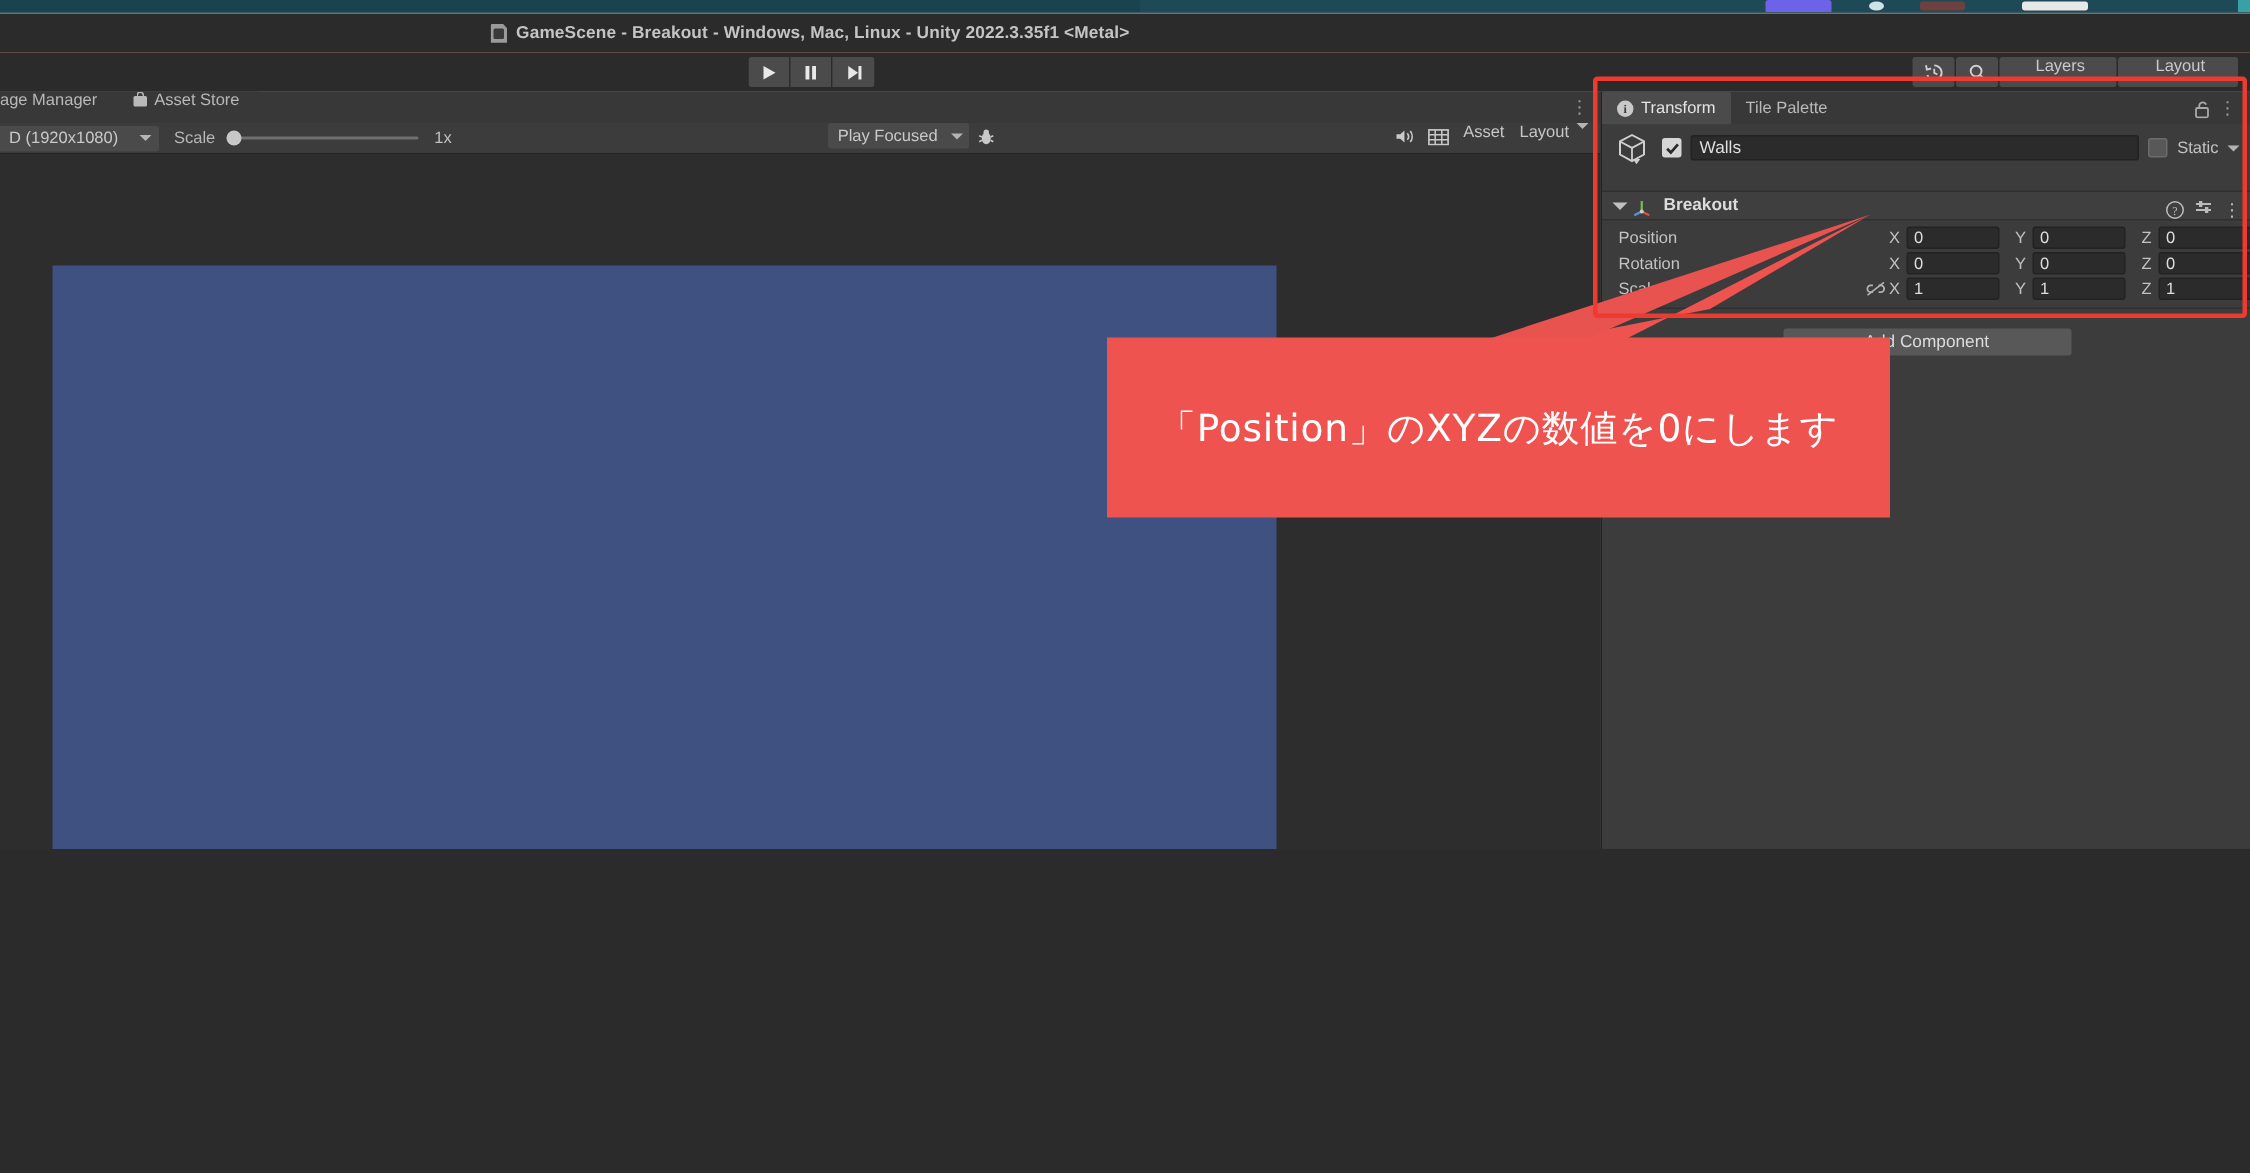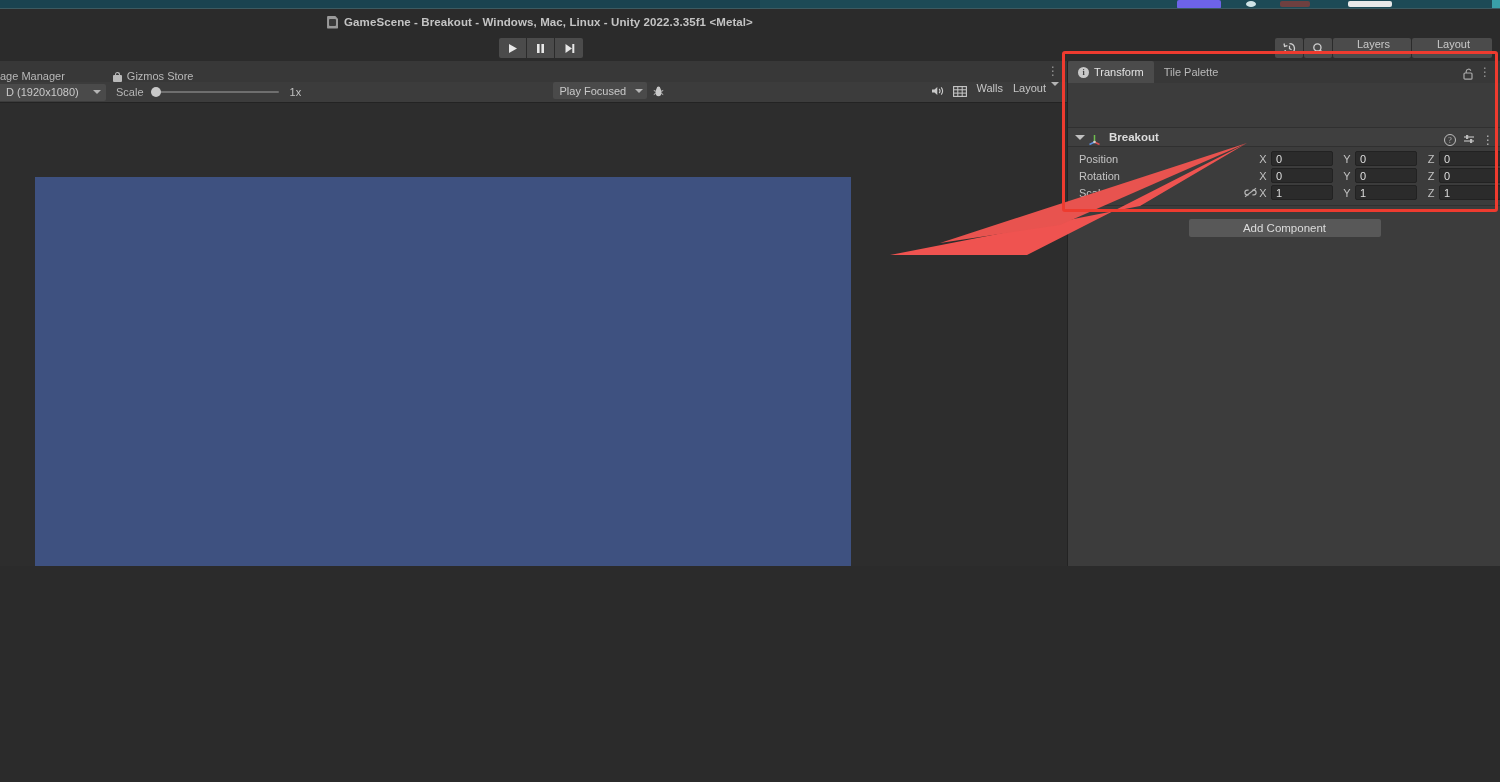--- a/index.html
+++ b/index.html
@@ -83,22 +83,22 @@
   .gameview-panel {
     position: absolute; left: 0; top: 52px; width: 1067px; height: 546px;
     background: #383838;
   }
   .panel-tabrow {
     position: absolute; left: 0; top: 0; width: 1067px; height: 21px;
     background: #383838;
     display: flex; align-items: center;
   }
   .panel-tab {
-    height: 21px; display: flex; align-items: flex-end; gap: 5px;
-    padding: 0 24px; color: #b8b8b8; font-size: 11px; cursor: pointer;
+    height: 21px; display: flex; align-items: flex-start; gap: 5px;
+    padding: 0 12px; color: #b8b8b8; font-size: 11px; cursor: pointer;
     background: #383838;
   }
   .panel-tab.clipped { padding-left: 0; }
   .store-icon { width: 9px; height: 10px; position: relative; }
   .store-icon .bag { position:absolute; left:0; bottom:0; width:9px; height:7px; background:#b9b9b9; border-radius:1px;}
   .store-icon .hdl { position:absolute; left:2px; top:0; width:5px; height:4px; border:1.3px solid #b9b9b9; border-bottom:none; border-radius:3px 3px 0 0;}
   .tabrow-kebab {
     position: absolute; right: 8px; top: 4px; color: #9a9a9a; font-size: 12px;
     letter-spacing: 0; line-height: 12px; cursor: pointer;
   }
@@ -326,21 +326,21 @@
     <div class="gameview-panel">
       <div class="panel-tabrow">
         <div class="panel-tab clipped">
           <span>age Manager</span>
         </div>
         <div class="panel-tab">
           <span class="store-icon">
               <span class="hdl"></span>
               <span class="bag"></span>
             </span>
-          <span>Gizmos Store</span>
+          <span>Asset Store</span>
         </div>
         <div class="tabrow-kebab">⋮</div>
       </div>
 
       <div class="gameview-toolbar">
         <div class="gv-res">
           <span>D (1920x1080)</span>
           <span class="caret"></span>
         </div>
         <span class="gv-label">Scale</span>
@@ -375,21 +375,21 @@
           </div>
           <div class="gv-iconbtn">
             <svg width="14" height="11" viewBox="0 0 14 11">
               <rect x="0.6" y="0.6" width="12.8" height="9.8" fill="none" stroke="#c9c9c9" stroke-width="1.1"></rect>
               <line x1="0.6" y1="3.8" x2="13.4" y2="3.8" stroke="#c9c9c9" stroke-width="1"></line>
               <line x1="0.6" y1="7.1" x2="13.4" y2="7.1" stroke="#c9c9c9" stroke-width="1"></line>
               <line x1="4.8" y1="0.6" x2="4.8" y2="10.4" stroke="#c9c9c9" stroke-width="1"></line>
               <line x1="9.2" y1="0.6" x2="9.2" y2="10.4" stroke="#c9c9c9" stroke-width="1"></line>
             </svg>
           </div>
-          <span class="gv-text">Walls</span>
+          <span class="gv-text">Asset</span>
           <span class="gv-text">Layout</span>
           <span class="caret" style="margin:0 8px 0 0;"></span>
         </div>
       </div>
 
       <div class="game-canvas">
         <div class="game-rect" id="game-render" style="background: rgb(62, 81, 128);"></div>
       </div>
     </div>
 
@@ -466,20 +466,41 @@
             <rect x="1" y="5" width="8" height="6.2" rx="1" fill="none" stroke="#a9a9a9" stroke-width="1.2"></rect>
             <path d="M3.2 5V3.3a2.4 2.4 0 0 1 4.6-.6" fill="none" stroke="#a9a9a9" stroke-width="1.2"></path>
           </svg>
         </div>
         <div class="insp-kebab">⋮</div>
       </div>
 
       <div class="insp-body">
 
         <div class="go-header">
+          <div class="go-row1">
+            <span class="prefab-cube">
+              <svg width="24" height="24" viewBox="0 0 24 24">
+                <polygon points="12,3 20,7.3 20,16 12,20.4 4,16 4,7.3" fill="none" stroke="#cfcfcf" stroke-width="1.3"></polygon>
+                <polyline points="4,7.3 12,11.6 20,7.3" fill="none" stroke="#cfcfcf" stroke-width="1.2"></polyline>
+                <line x1="12" y1="11.6" x2="12" y2="20.4" stroke="#cfcfcf" stroke-width="1.2"></line>
+                <polygon points="12.5,19 17.5,19 15,22.5" fill="#cfcfcf"></polygon>
+              </svg>
+            </span>
+            <span class="chk">
+              <svg width="10" height="10" viewBox="0 0 10 10">
+                  <polyline points="1.4,5.2 3.9,7.7 8.6,2.2" fill="none" stroke="#2b2b2b" stroke-width="1.8"></polyline>
+                </svg>
+            </span>
+            <span class="name-field">
+              <span>Walls</span>
+            </span>
+            <span class="static-box"></span>
+            <span class="static-lbl">Static</span>
+            <span class="caret"></span>
+          </div>
         </div>
 
         <div class="comp-hdr">
           <span class="foldout"></span>
           <span style="position:absolute;left:20px;top:4px;">
             <svg width="13" height="13" viewBox="0 0 13 13">
               <line x1="6.5" y1="9" x2="6.5" y2="2" stroke="#6fbf4f" stroke-width="1.5"></line>
               <line x1="6.5" y1="9" x2="1.5" y2="11.5" stroke="#5b8fe0" stroke-width="1.5"></line>
               <line x1="6.5" y1="9" x2="11.5" y2="11.5" stroke="#d94f4f" stroke-width="1.5"></line>
               <circle cx="6.5" cy="9" r="1.3" fill="#d0d0d0"></circle>
@@ -569,16 +590,19 @@
       </div>
     </div>
 
   </div>
 
   <svg class="anno-svg" viewBox="0 0 1500 782">
     <polygon points="1247,143 1027,255 890,255 1140,206" fill="#ef5350"></polygon>
     <polygon points="1247,143 940,243 1060,225" fill="#e8534f"></polygon>
   </svg>
 
+  <div class="callout" style="background: rgb(239, 83, 80);">
+    <span class="txt">「Position」のXYZの数値を0にします</span>
+  </div>
 
   <div class="redbox" style="border-color: rgb(238, 59, 47);"></div>
 
 </div>
 
 </body></html>

